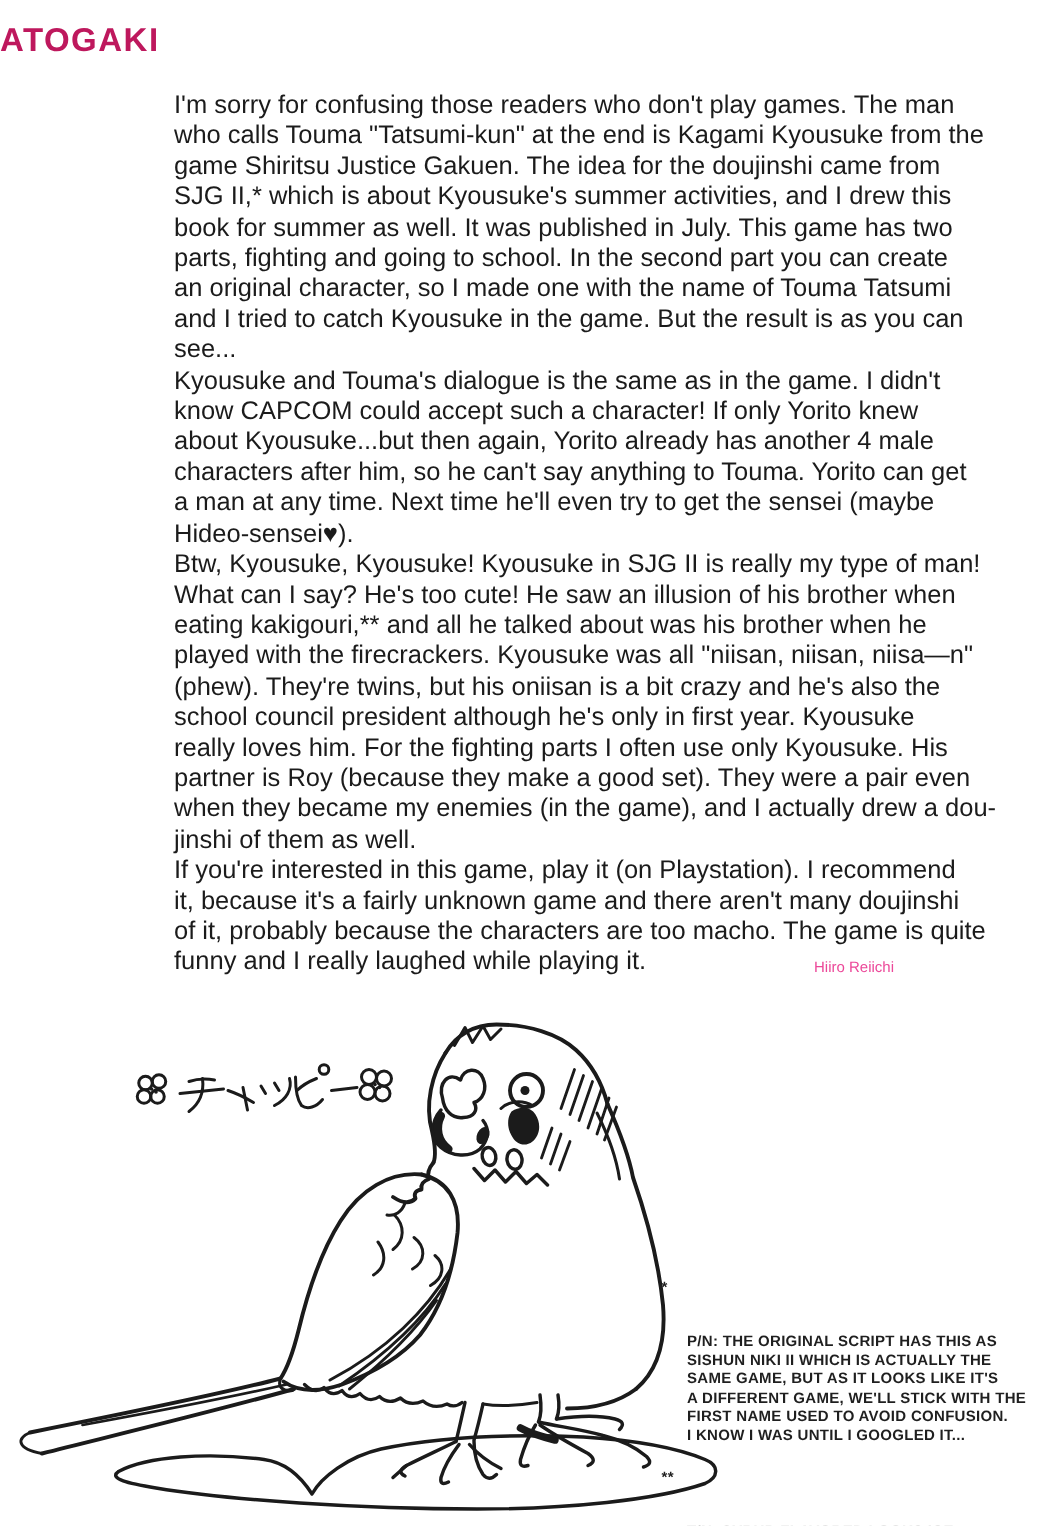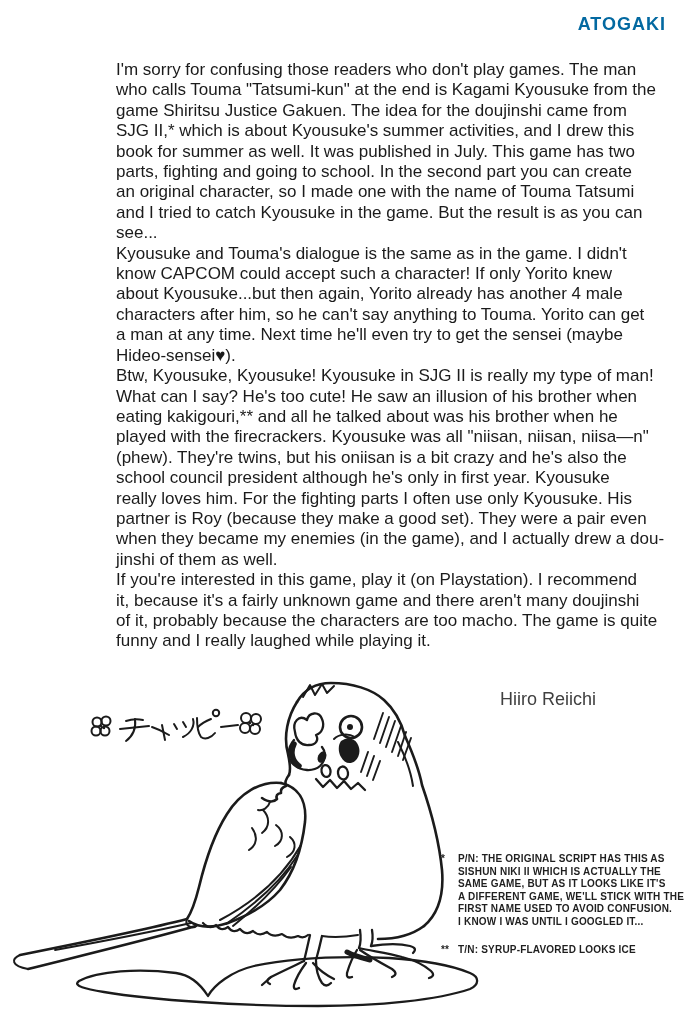--- a/index.html
+++ b/index.html
@@ -15,46 +15,46 @@
     color: #1b1b1b;
     font-family: "Liberation Sans", sans-serif;
     overflow: hidden;
   }
   .title {
     position: absolute;
     top: 14px;
     left: 0;
     width: 666px;
     margin: 0;
-    text-align: right;
-    font-size: 18px;
+    text-align: left;
+    font-size: 22px;
     font-weight: bold;
     letter-spacing: 1px;
-    color: #0369a1;
+    color: #be185d;
   }
   .body-text {
     position: absolute;
     top: 60px;
     left: 116px;
   }
   .para {
     margin: 0;
     white-space: pre;
     font-size: 17px;
     line-height: 20.4px;
     color: #1b1b1b;
   }
   .signature {
     position: absolute;
-    top: 689px;
+    top: 640px;
     left: 116px;
     width: 480px;
     text-align: right;
-    font-size: 18px;
-    color: #404040;
+    font-size: 10px;
+    color: #ec4899;
   }
   .bird-svg {
     position: absolute;
     top: 680px;
     left: 0;
   }
   .footnotes {
     position: absolute;
     top: 853px;
     left: 441px;
@@ -68,20 +68,21 @@
   .note {
     display: flex;
     margin: 0 0 15px 0;
   }
   .note .marker {
     flex: none;
     width: 17px;
   }
   .note .ntext {
     white-space: pre-line;
+    margin-top: 36px;
   }
 </style>
 </head>
 <body>
 
 <div class="page">
 
   <h1 class="title">ATOGAKI</h1>
 
   <div class="body-text">

